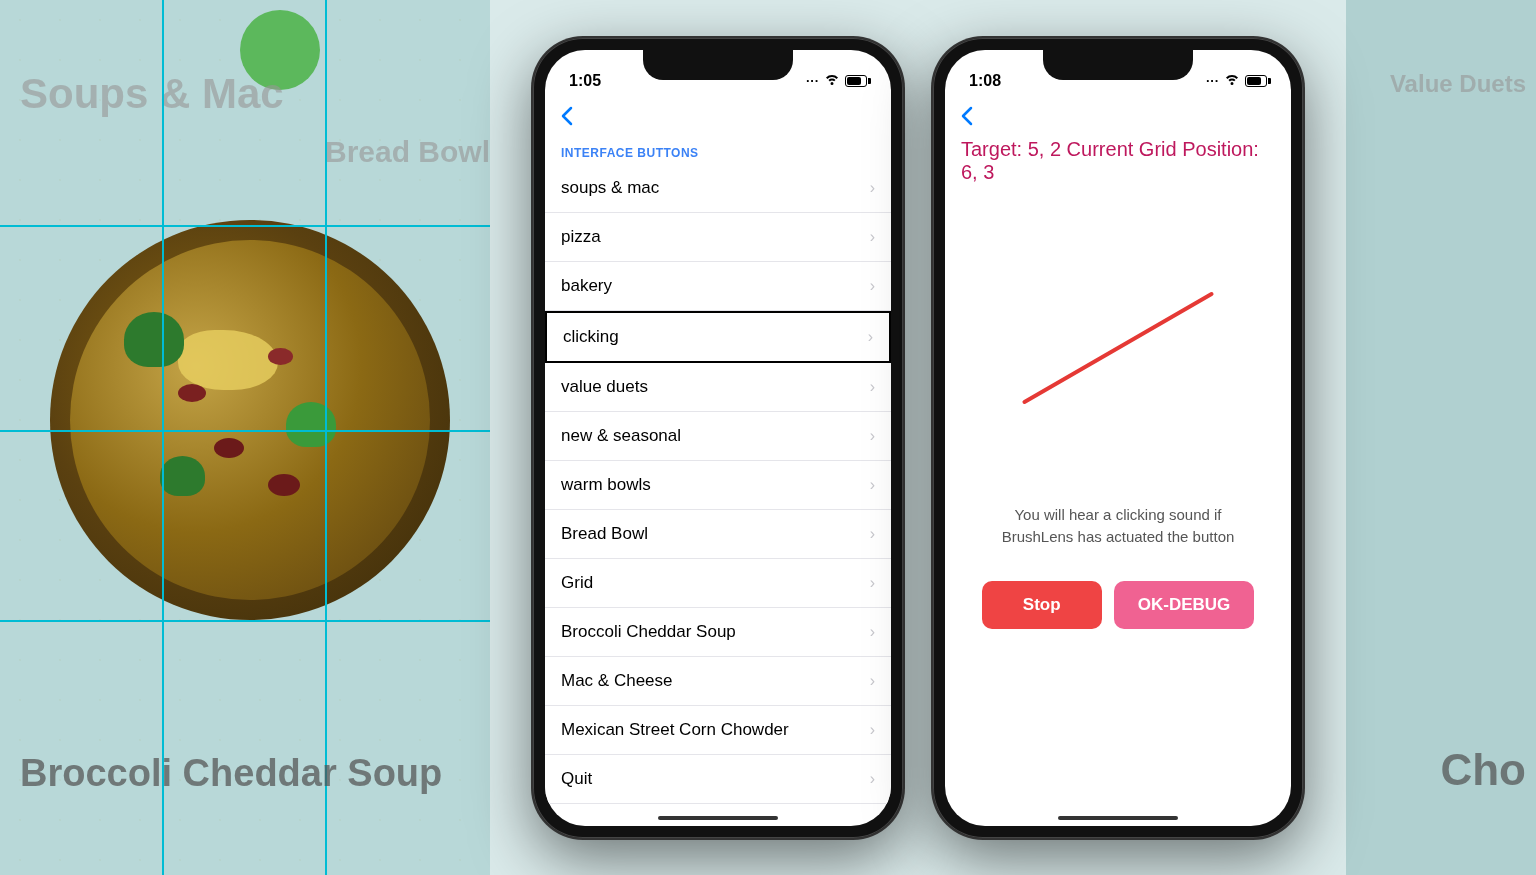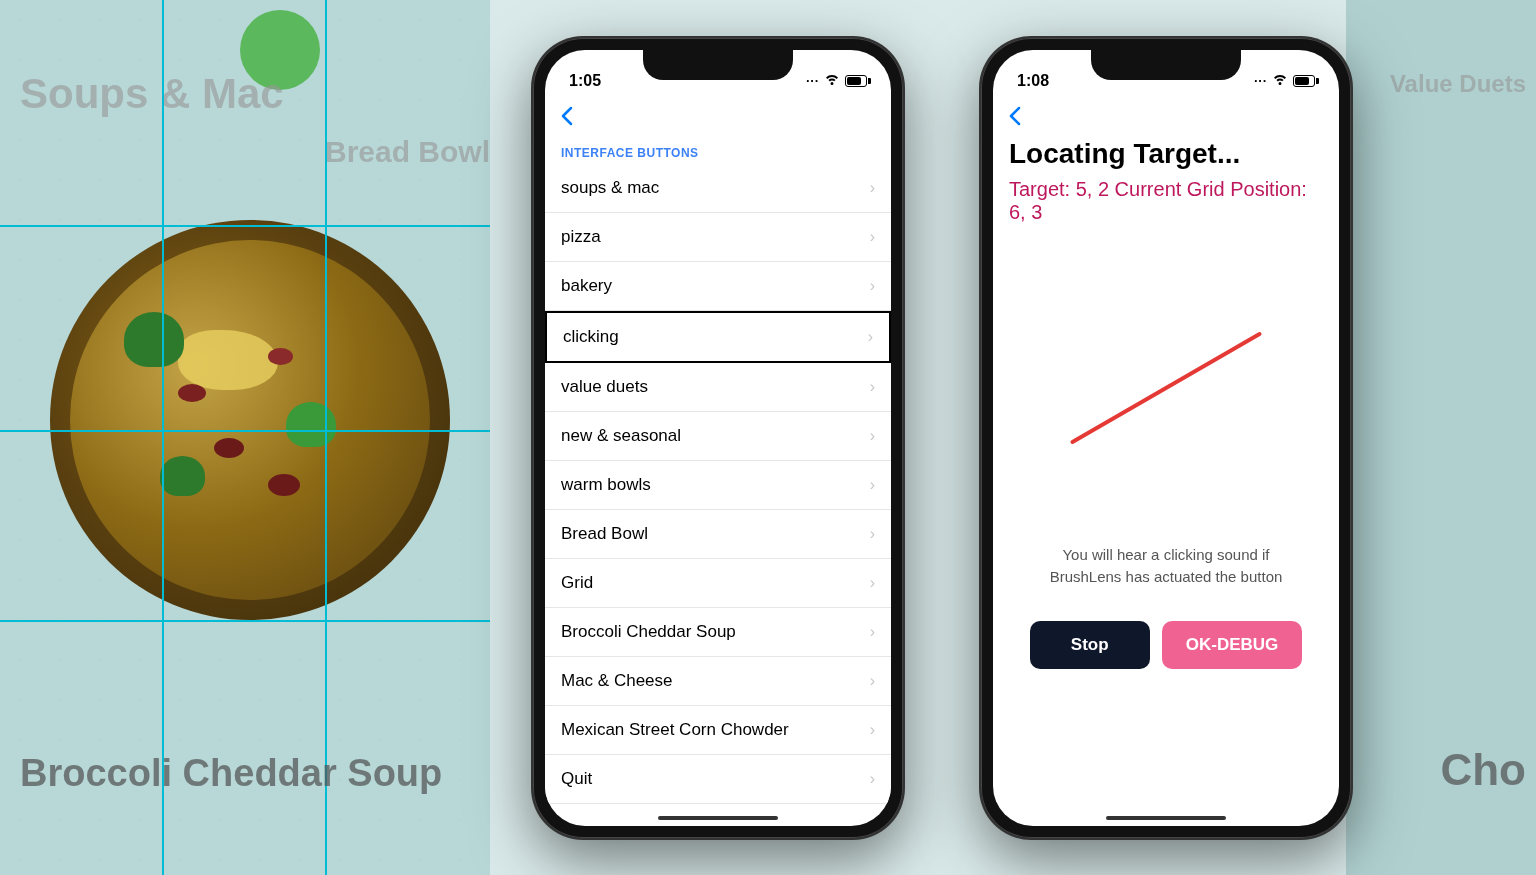--- a/index.html
+++ b/index.html
@@ -164,21 +164,20 @@
       width: 370px;
       height: 800px;
       background: #111;
       border-radius: 50px;
       padding: 12px;
       box-shadow: 
         0 0 0 2px #333,
         0 20px 60px rgba(0,0,0,0.5),
         inset 0 0 0 1px #444;
       position: relative;
-      margin-left: 48px;
     }
 
     .phone-screen {
       width: 100%;
       height: 100%;
       background: white;
       border-radius: 40px;
       overflow: hidden;
       position: relative;
       display: flex;
@@ -335,21 +334,21 @@
     }
 
     .button-row {
       display: flex;
       gap: 12px;
       padding: 16px 24px;
       justify-content: center;
     }
 
     .btn-stop {
-      background: #0f172a;
+      background: #ef4444;
       color: white;
       border: none;
       border-radius: 10px;
       padding: 0 32px;
       font-size: 17px;
       font-weight: 600;
       cursor: pointer;
       min-width: 120px;
     }
 
@@ -583,21 +582,20 @@
 
         <div class="nav-bar">
           <span class="back-arrow">
             <svg width="12" height="20" viewBox="0 0 12 20">
                 <path d="M10 2L2 10l8 8" stroke="#007AFF" stroke-width="2.5" fill="none" stroke-linecap="round" stroke-linejoin="round"></path>
               </svg>
           </span>
         </div>
 
         <div class="screen-content">
-          <div class="locating-title">Locating Target...</div>
           <div class="locating-subtitle">Target: 5, 2  Current Grid Position: 6, 3</div>
 
           <div class="diagonal-indicator">
             <div class="diagonal-line"></div>
           </div>
 
           <div class="locating-message">
             <span>You will hear a clicking sound if</span><br>
             <span>BrushLens has actuated the button</span>
           </div>

